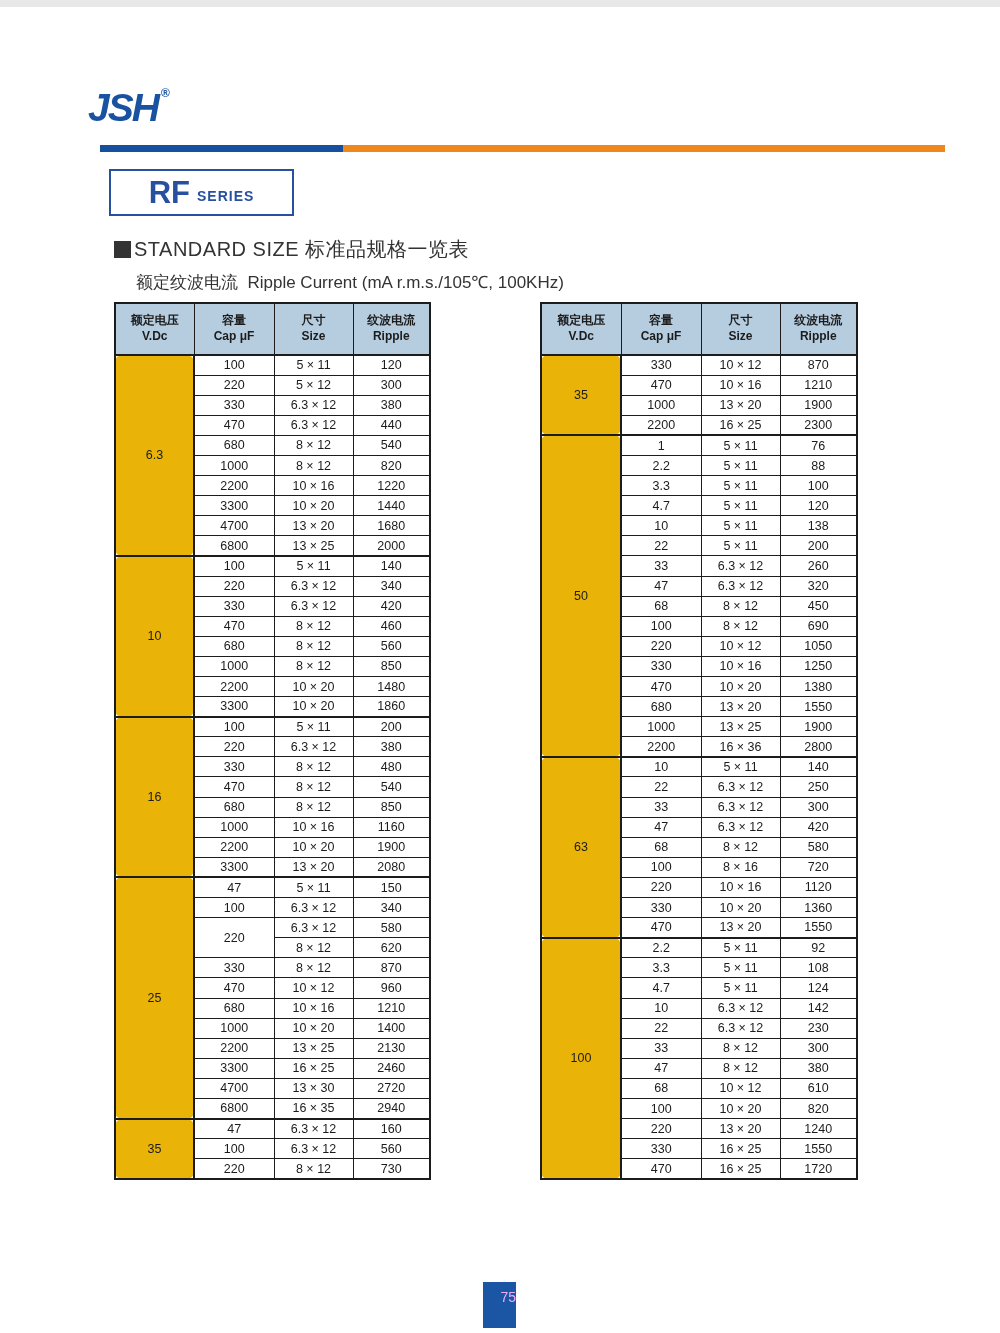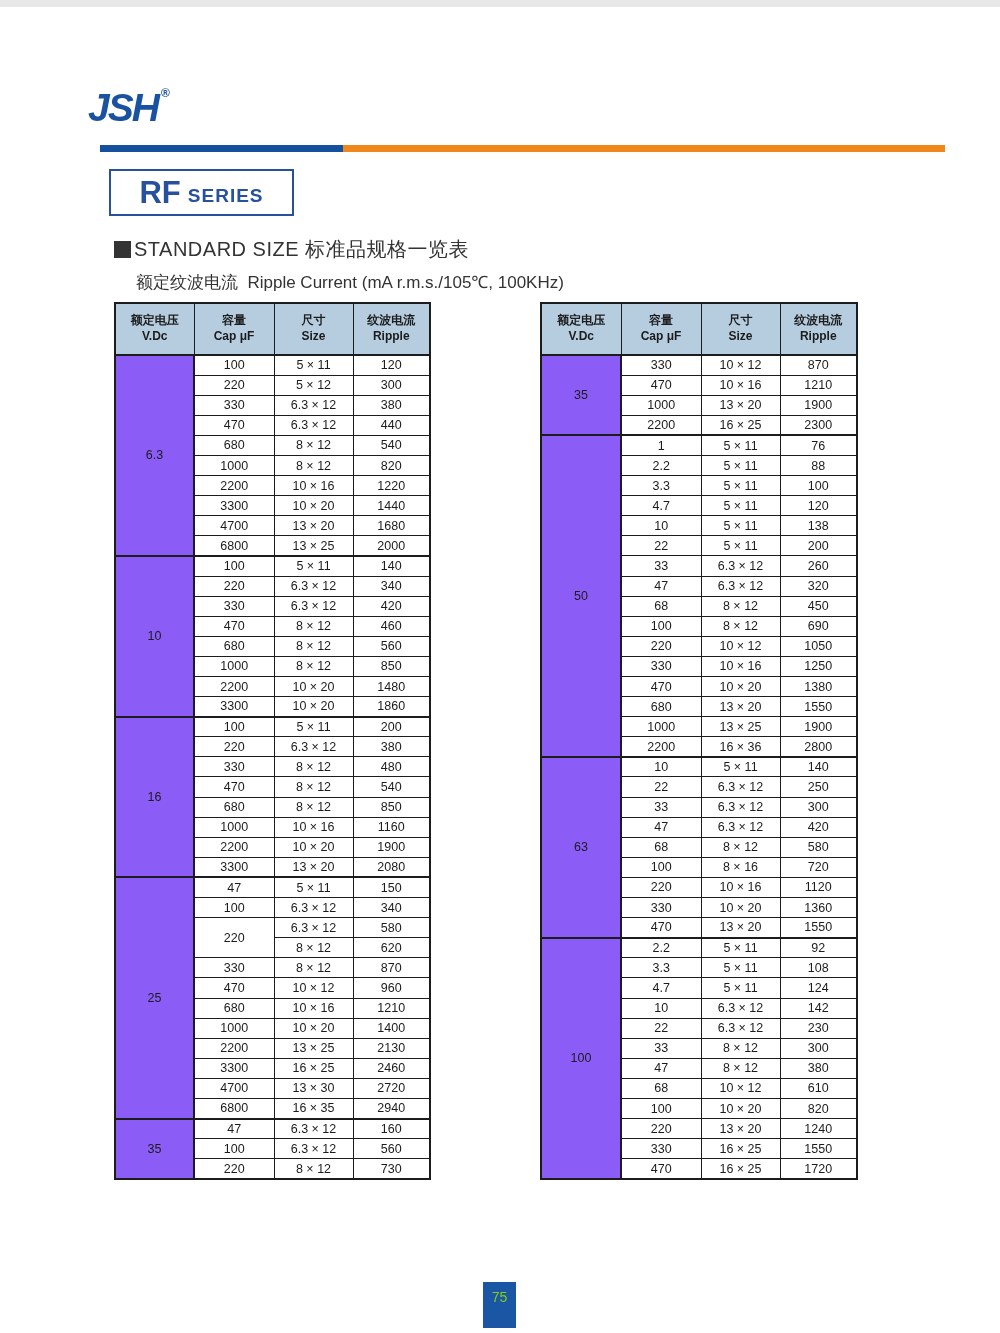--- a/index.html
+++ b/index.html
@@ -28,21 +28,21 @@
   .rule .seg-blue { width: 243px; height: 100%; background: #15509e; }
   .rule .seg-orange { flex: 1; height: 100%; background: #f0871a; }
 
   .series-box {
     position: absolute; left: 109px; top: 162px; width: 185px; height: 47px;
     border: 2px solid #27509f; color: #27509f;
     display: flex; align-items: center; justify-content: center;
     gap: 7px; background: #fff;
   }
   .series-box .rf { font-size: 31px; font-weight: bold; letter-spacing: 0px; }
-  .series-box .series { font-size: 19px; font-weight: bold; letter-spacing: 1px; padding-top: 7px; }
+  .series-box .series { font-size: 14px; font-weight: bold; letter-spacing: 1px; padding-top: 7px; }
 
   .std-title {
     position: absolute; left: 114px; top: 229px;
     display: flex; align-items: center;
     color: #333333; font-size: 20px; letter-spacing: 0.5px; white-space: pre;
   }
   .std-title .sq {
     width: 17px; height: 17px; background: #333333;
     display: inline-block; margin-right: 3px; flex: 0 0 auto;
   }
@@ -64,29 +64,29 @@
     background: #b6cde0; color: #1c1c1c;
     font-size: 12px; font-weight: bold; line-height: 1.3;
     height: 52px; text-align: center; padding: 0;
     border-bottom-width: 2px;
   }
   .spec-table td {
     height: 20.1px; text-align: center; color: #1c1c1c;
     font-size: 12.5px; padding: 0; background: #fff;
   }
   .spec-table td.vcell {
-    background: #8b5cf6; border-right-width: 2px;
+    background: #eab308; border-right-width: 2px; border-radius: 7px;
   }
   .spec-table tr.group-start td { border-top-width: 2px; }
 
   
   .page-tab {
     position: absolute; left: 483px; top: 1275px; width: 33px; height: 46px;
-    background: #1a56a4; color: #84cc16; font-size: 14px;
-    text-align: center; padding-top: 7px;
+    background: #1a56a4; color: #f0abfc; font-size: 14px;
+    text-align: right; padding-top: 7px;
   }
 </style>
 </head>
 <body>
 
 <div class="page">
 
   <div class="logo"><span>JSH</span><span class="reg">®</span></div>
 
   <div class="rule">

